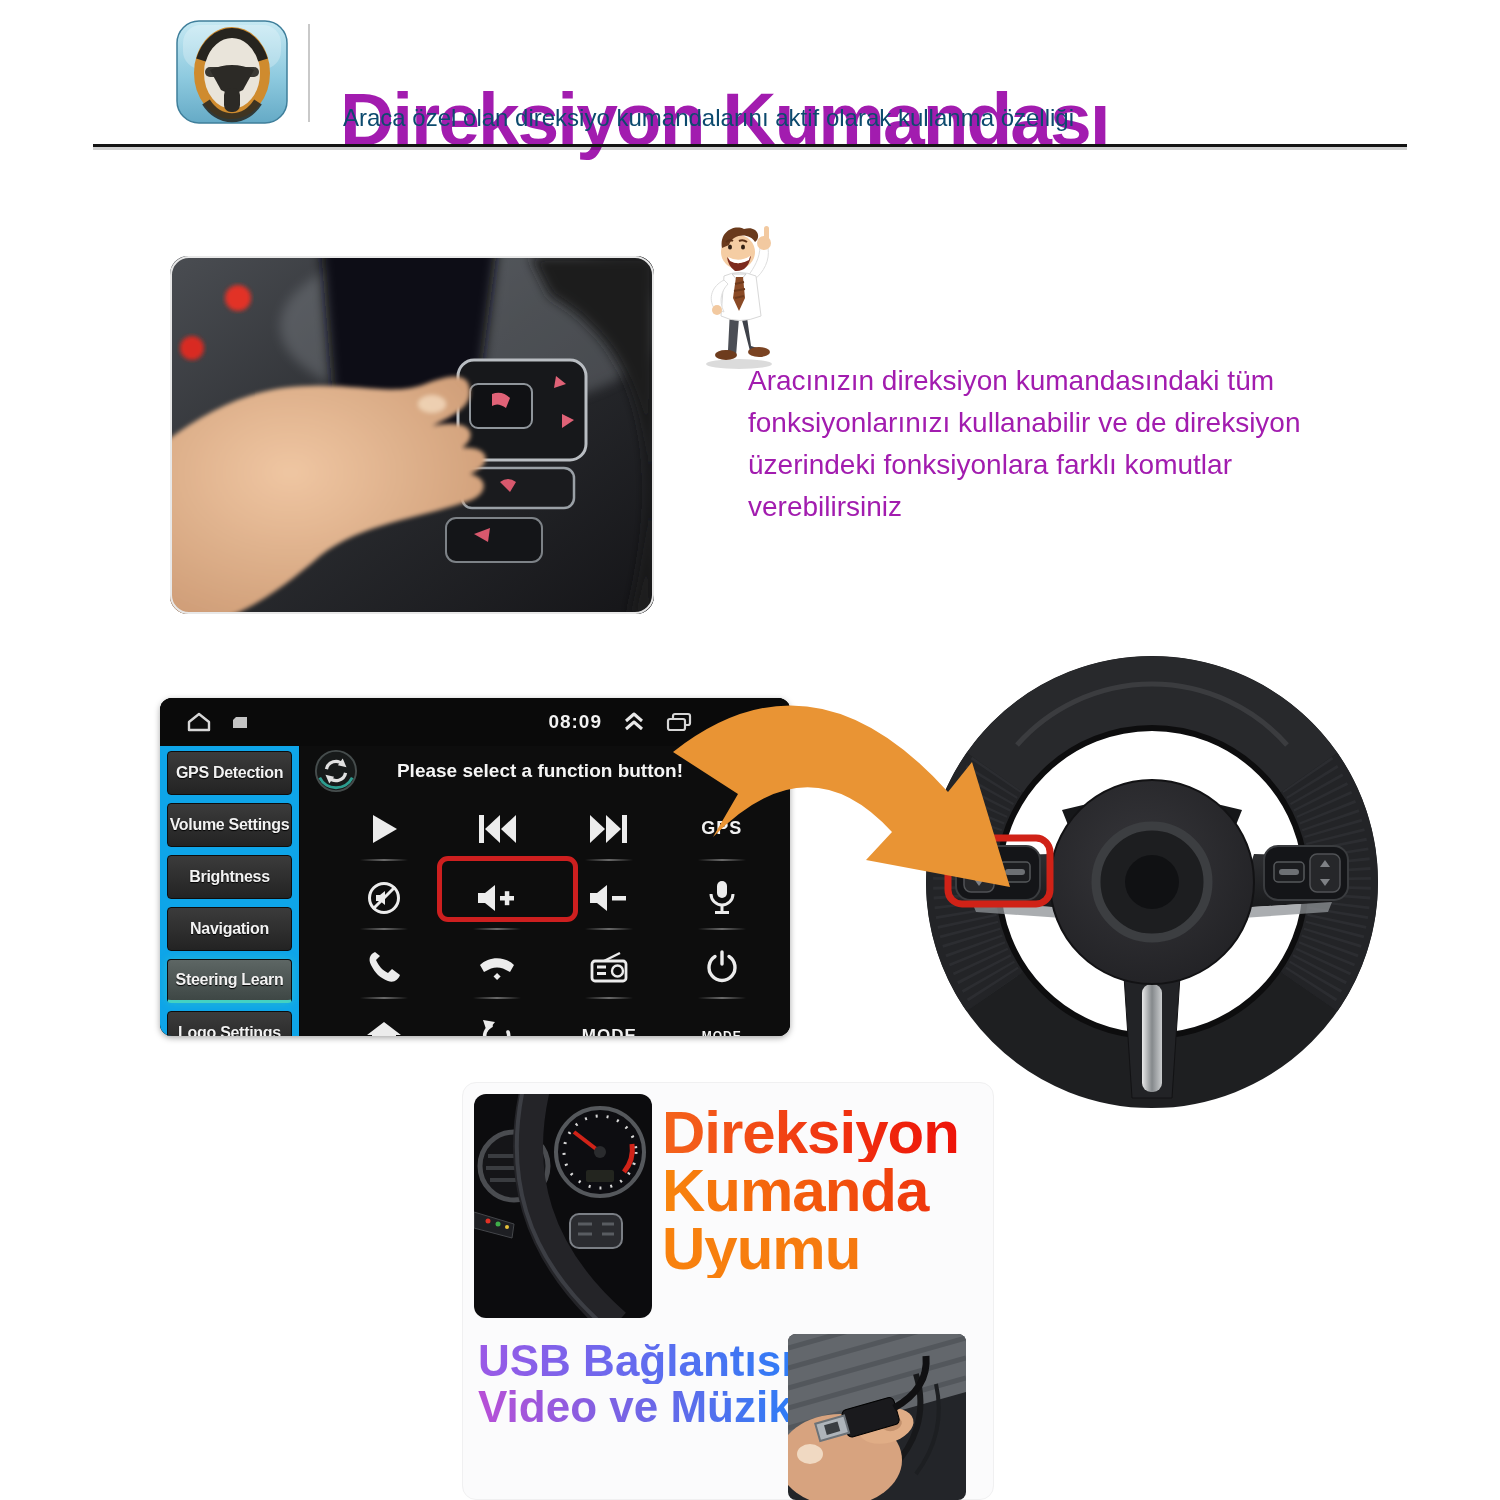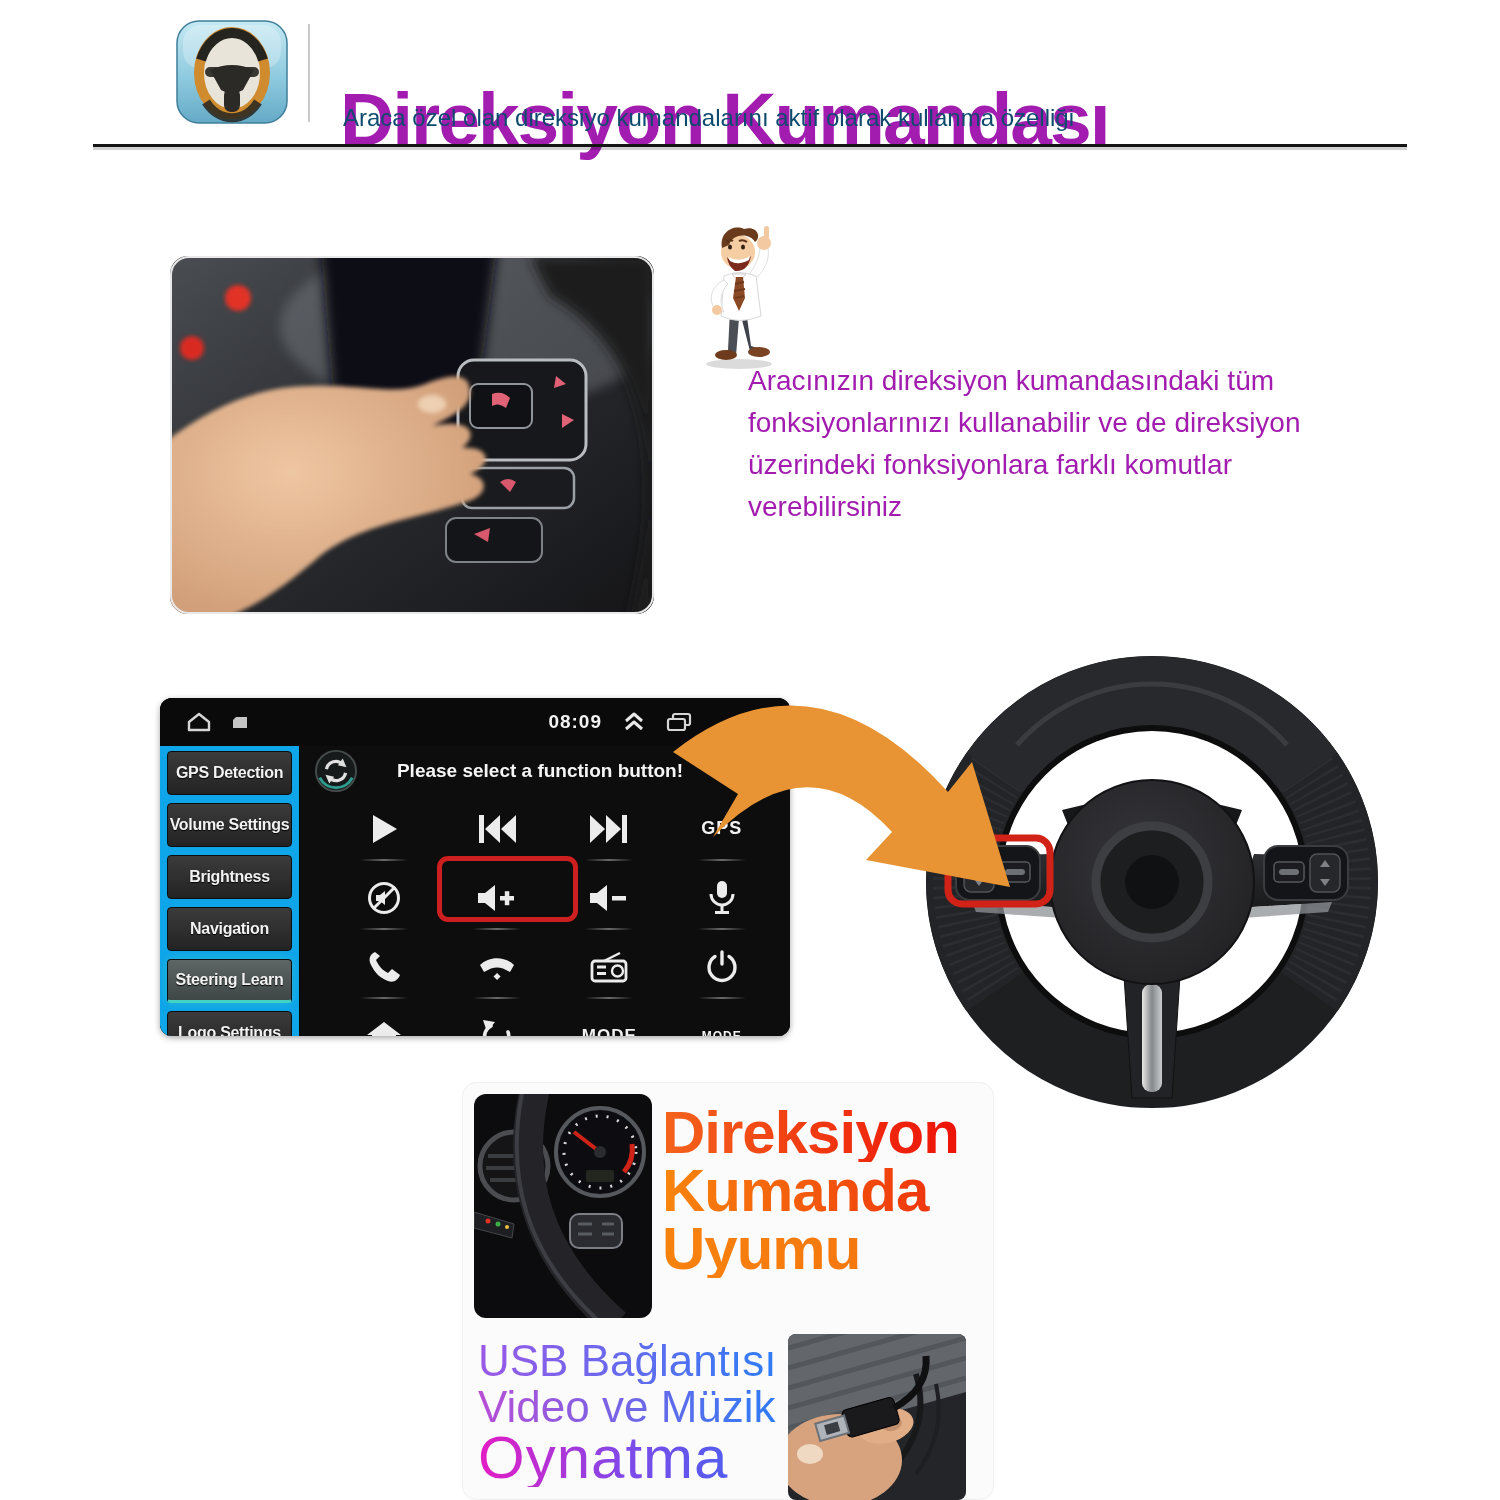--- a/index.html
+++ b/index.html
@@ -55,21 +55,21 @@
             border:1px solid #f0f0f1;border-radius:14px;box-sizing:border-box;}
   .car-photo{position:absolute;left:474px;top:1094px;width:178px;height:224px;}
   .usb-photo{position:absolute;left:788px;top:1334px;width:178px;height:166px;}
   .promo-title{position:absolute;left:662px;top:1104px;line-height:58px;font-weight:800;
                font-size:60px;letter-spacing:-1px;white-space:nowrap;}
   .promo-title span,.usb-title span{display:block;-webkit-background-clip:text;background-clip:text;
                -webkit-text-fill-color:transparent;color:transparent;}
   .g1{background-image:linear-gradient(90deg,#f4641c,#ee1208);}
   .g2{background-image:linear-gradient(90deg,#f8860d,#ee2d0d);}
   .g3{background-image:linear-gradient(90deg,#f8820e,#f4740f);}
-  .usb-title{position:absolute;left:478px;top:1338px;font-weight:400;white-space:nowrap;}
+  .usb-title{position:absolute;left:478px;top:1338px;font-weight:700;white-space:nowrap;}
   .u1{font-size:44px;line-height:46px;background-image:linear-gradient(90deg,#9b59e6,#2e7cf6);}
   .u2{font-size:44px;line-height:45px;background-image:linear-gradient(90deg,#b84fd6,#2e7cf6);}
   .u3{font-size:60px;line-height:58px;letter-spacing:1px;
       background-image:linear-gradient(90deg,#e51cc4,#7e4ae8,#3d66f2);}
 </style>
 </head>
 <body>
 
 <div class="canvas">
 
@@ -425,21 +425,20 @@
 
   <div class="promo-title">
     <span class="g1">Direksiyon</span>
     <span class="g2">Kumanda</span>
     <span class="g3">Uyumu</span>
   </div>
 
   <div class="usb-title">
     <span class="u1">USB Bağlantısı</span>
     <span class="u2">Video ve Müzik</span>
-    <span class="u3">Oynatma</span>
   </div>
 
   <svg class="usb-photo" viewBox="0 0 178 166">
     <defs>
         <clipPath id="upc">
           <rect width="178" height="166" rx="8"></rect>
         </clipPath>
       </defs>
     <g clip-path="url(#upc)">
       <rect width="178" height="166" fill="#232529"></rect>

